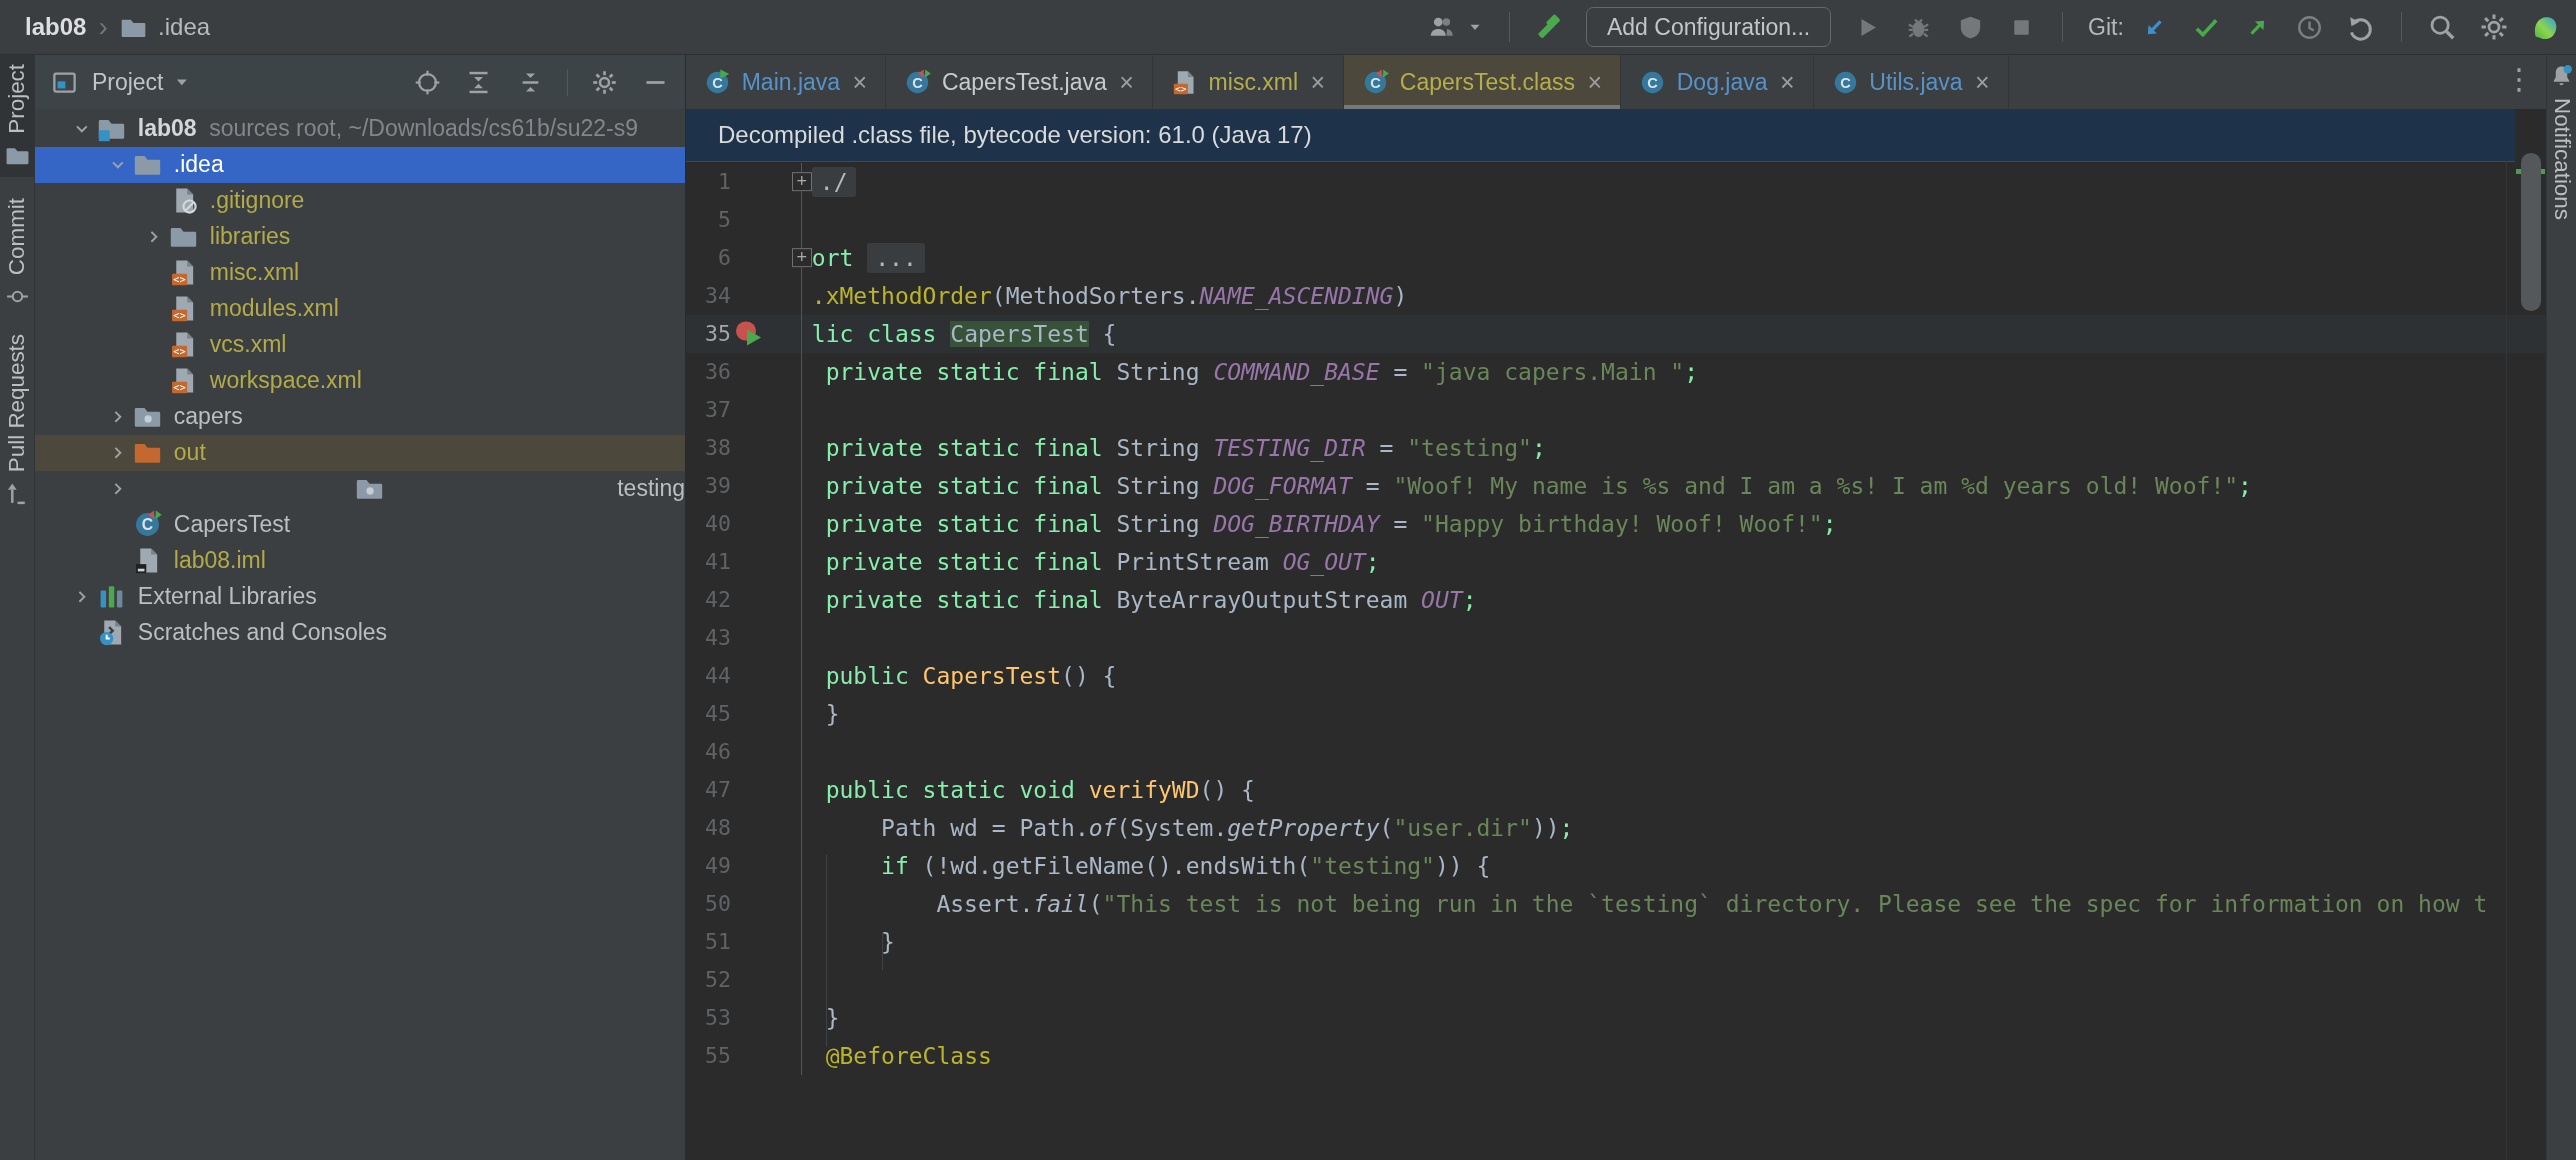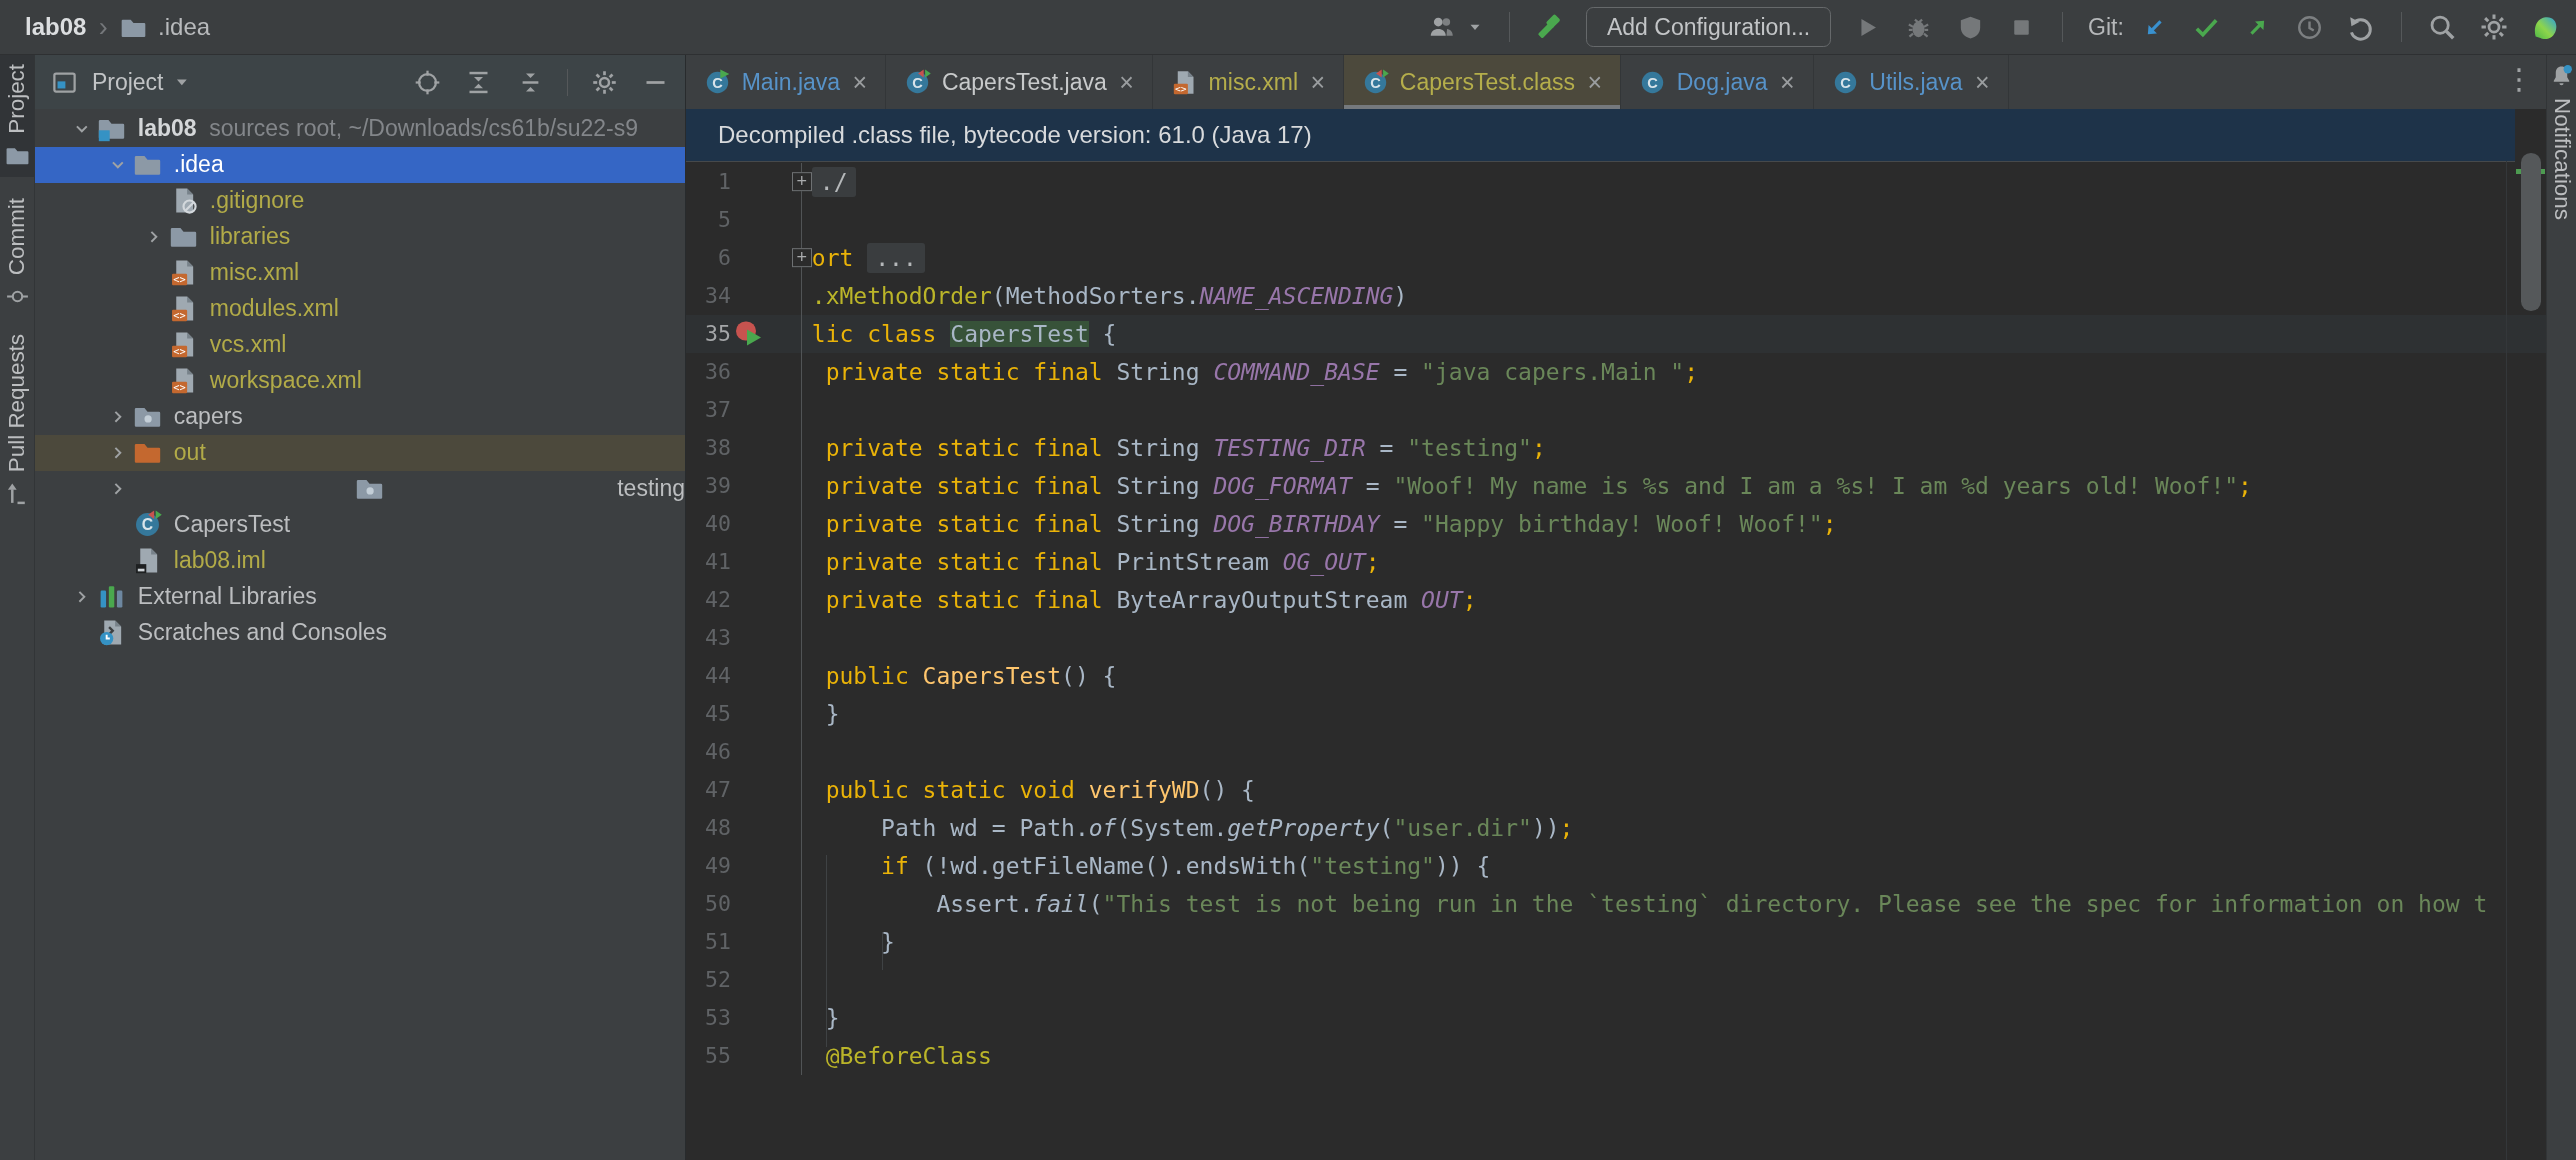--- a/index.html
+++ b/index.html
@@ -71,21 +71,21 @@
   .codewrap{position:absolute;top:106px;left:0;right:0;bottom:0;overflow:hidden;padding-top:1.8px;}
   .cl{height:38px;display:flex;align-items:center;position:relative;}
   .cl.current{background:#2e3133;}
   .g-num{width:45px;flex:none;text-align:right;font-family:"DejaVu Sans Mono",monospace;font-size:21.5px;color:#606366;}
   .cl.current .g-num{color:#a4a6a8;}
   .g-ico{width:39px;flex:none;height:100%;position:relative;}
   .g-fold{width:31px;flex:none;height:100%;position:relative;border-right:0.9px solid #515456;}
   .c-text{padding-left:9.8px;font-family:"DejaVu Sans Mono",monospace;font-size:23px;white-space:pre;color:#a9b7c6;}
 
   
-  .tk-kw{color:#eab308;}
+  .tk-kw{color:#86efac;}
   .tk-str{color:#6a8759;}
   .tk-num{color:#6897bb;}
   .tk-fld{color:#9876aa;font-style:italic;}
   .tk-ann{color:#bbb529;}
   .tk-mth{color:#ffc66d;}
   .tk-itl{font-style:italic;}
   .tk-pl{}
   .tk-hl{background:#375239;}
   .tk-foldbox{background:#3a3d3f;color:#b5b8ba;padding:1.8px 8px;border-radius:2.7px;}
 

